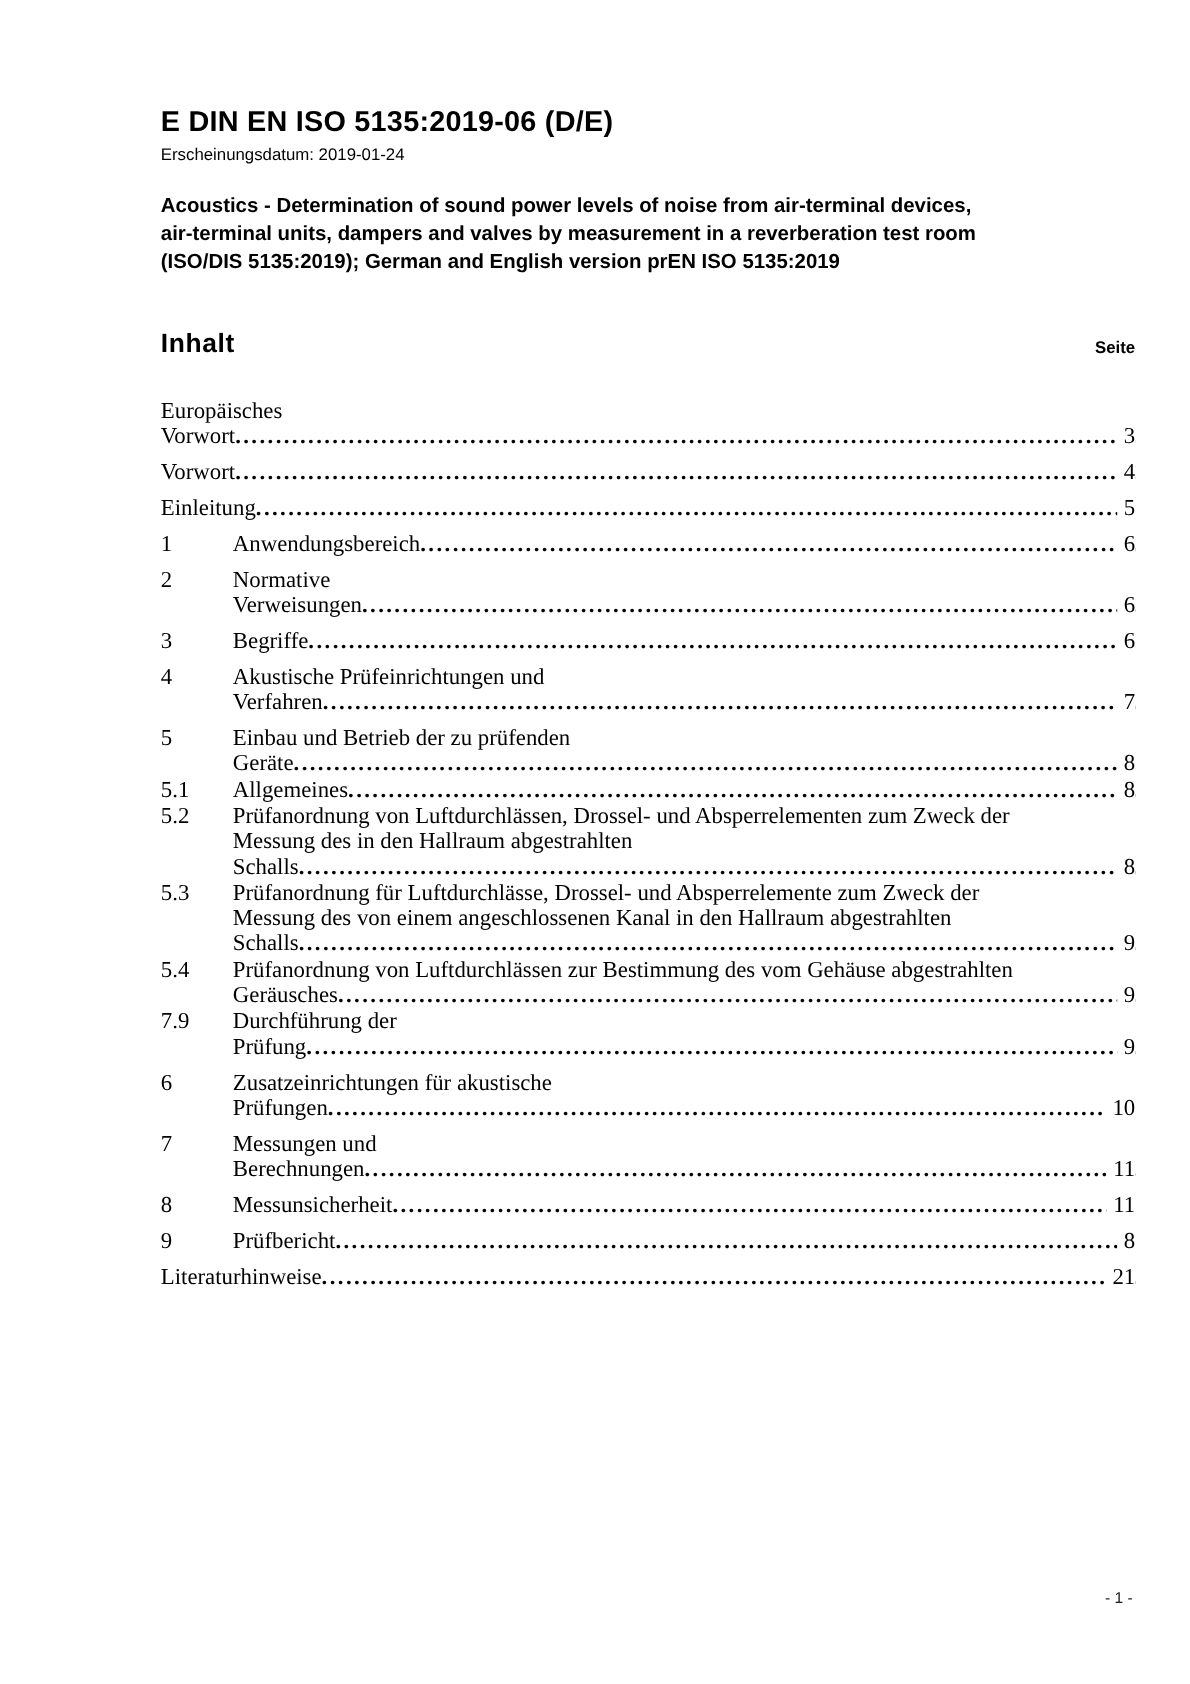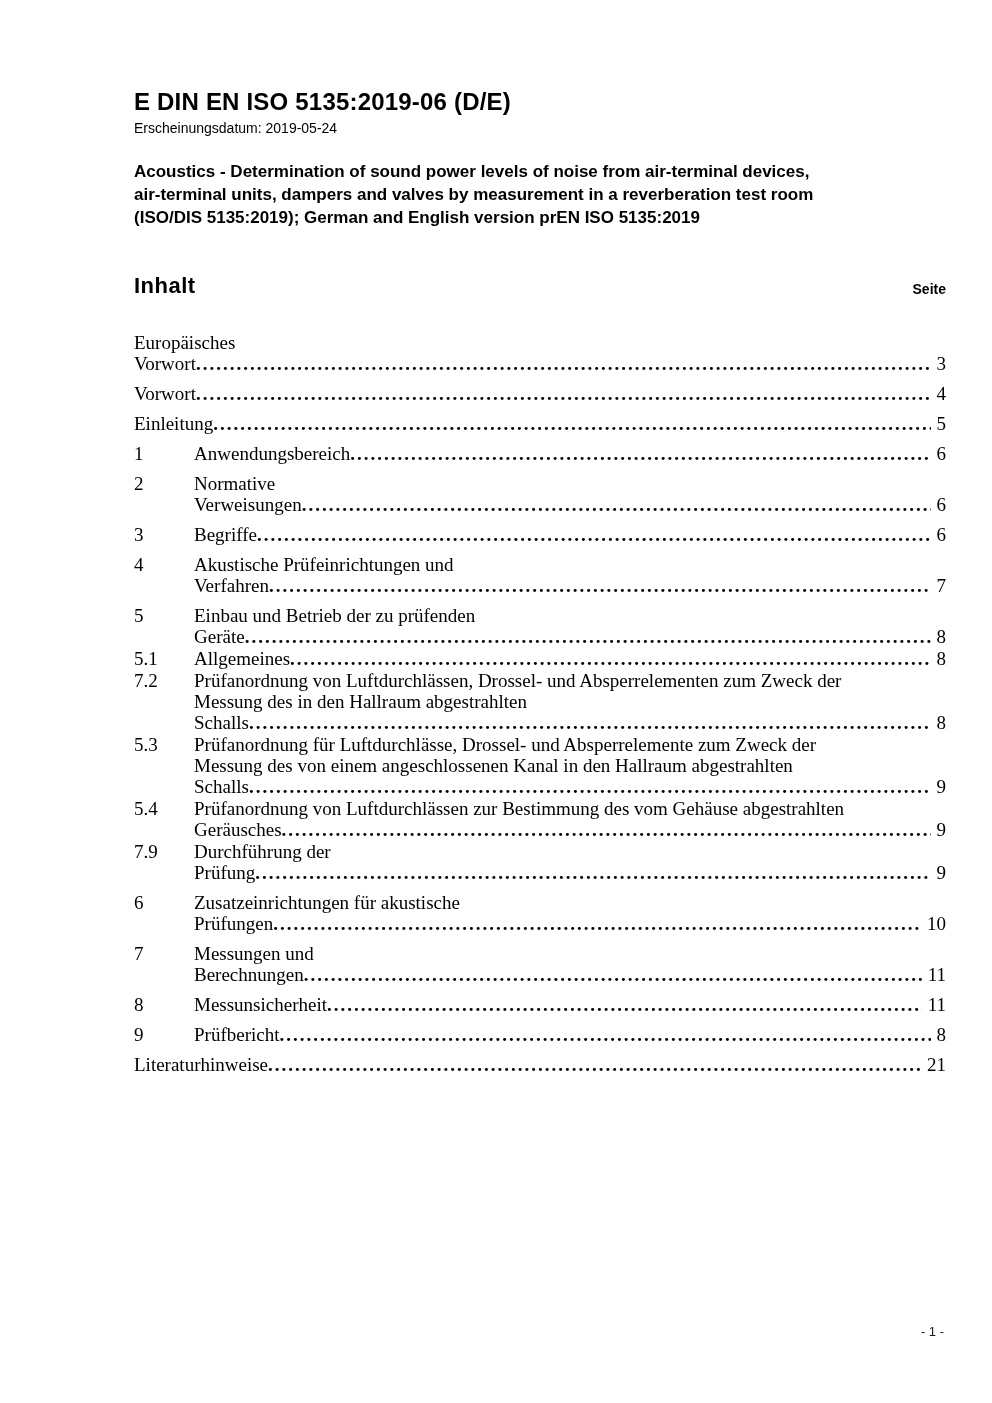--- a/index.html
+++ b/index.html
@@ -77,21 +77,21 @@
     color: #1a1a1a;
     font-family: "Liberation Sans", sans-serif;
   }
 </style>
 </head>
 <body>
 
 <div class="page">
 
   <div class="doc-title">E DIN EN ISO 5135:2019-06 (D/E)</div>
-  <div class="date-line">Erscheinungsdatum: 2019-05-24</div>
+  <div class="date-line">Erscheinungsdatum: 2019-01-24</div>
 
   <div class="doc-subtitle en">Acoustics - Determination of sound power levels of noise from air-terminal devices,
 air-terminal units, dampers and valves by measurement in a reverberation test room
 (ISO/DIS 5135:2019); German and English version prEN ISO 5135:2019</div>
 
   <div class="toc-header">
     <div class="toc-title">Inhalt</div>
     <div class="toc-page-label">Seite</div>
   </div>
 
@@ -153,21 +153,21 @@
     </span>
   </div>
       <div class="toc-row tight">
     <span class="toc-num">5.1</span>
     <span class="toc-body">
       <span class="toc-label">Allgemeines</span>
       <span class="toc-page">8</span>
     </span>
   </div>
       <div class="toc-row tight">
-    <span class="toc-num">7.2</span>
+    <span class="toc-num">5.2</span>
     <span class="toc-body">
       <span class="toc-label">Prüfanordnung von Luftdurchlässen, Drossel- und Absperrelementen zum Zweck der
 Messung des in den Hallraum abgestrahlten Schalls</span>
       <span class="toc-page">8</span>
     </span>
   </div>
       <div class="toc-row tight">
     <span class="toc-num">5.3</span>
     <span class="toc-body">
       <span class="toc-label">Prüfanordnung für Luftdurchlässe, Drossel- und Absperrelemente zum Zweck der

